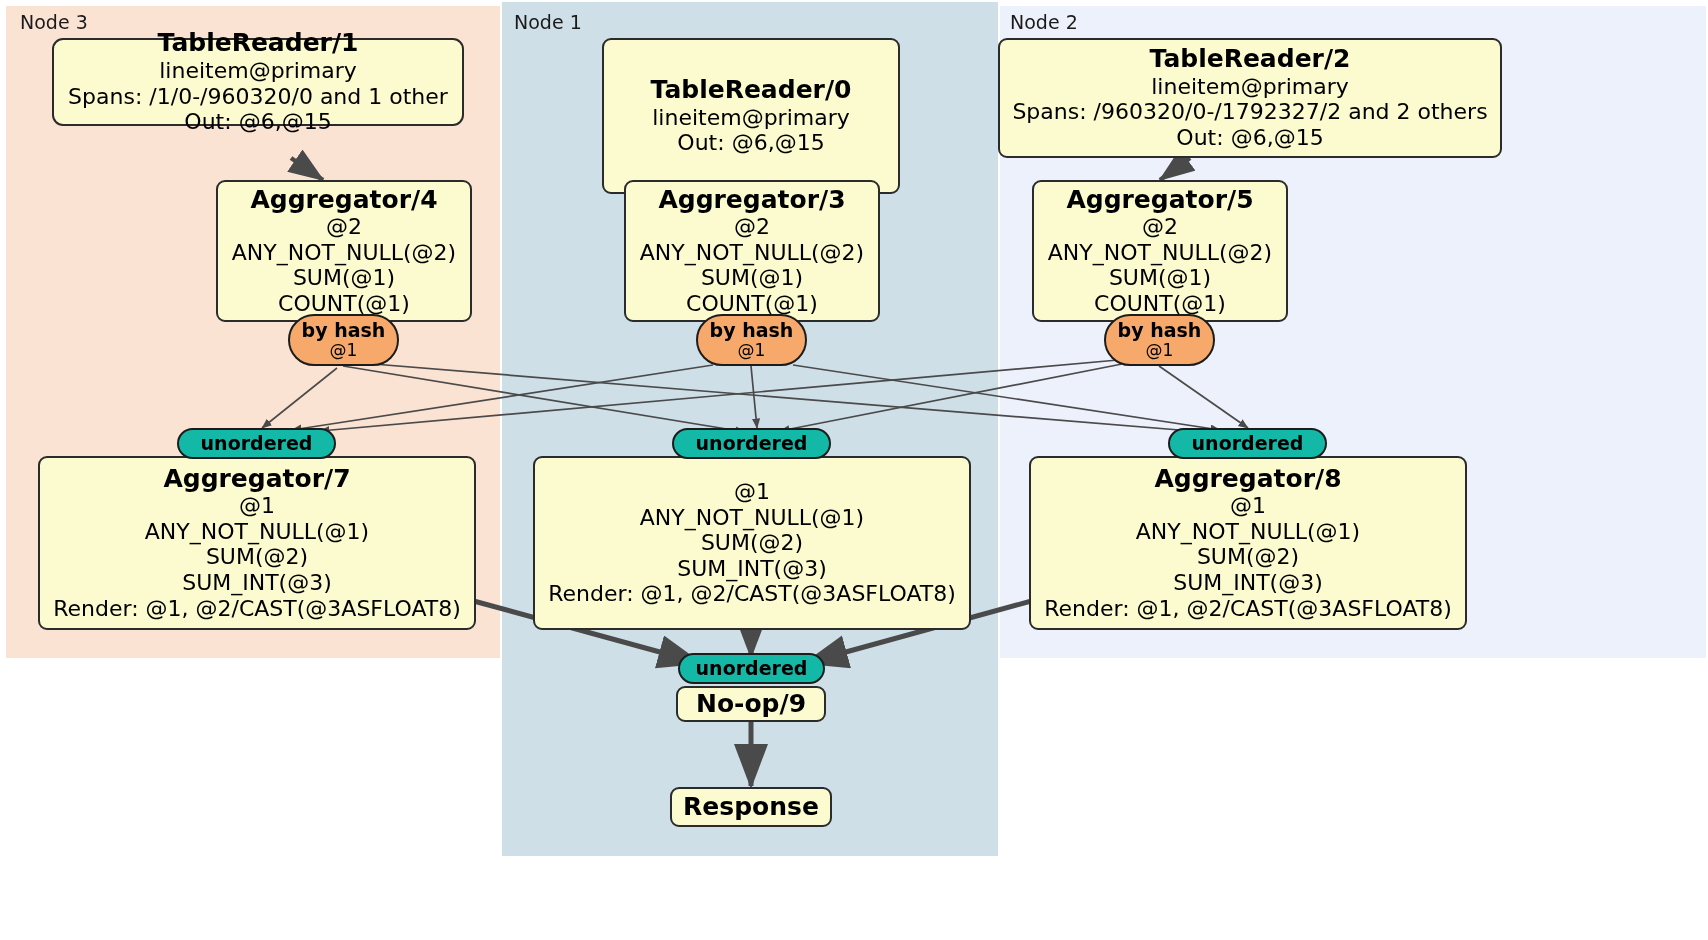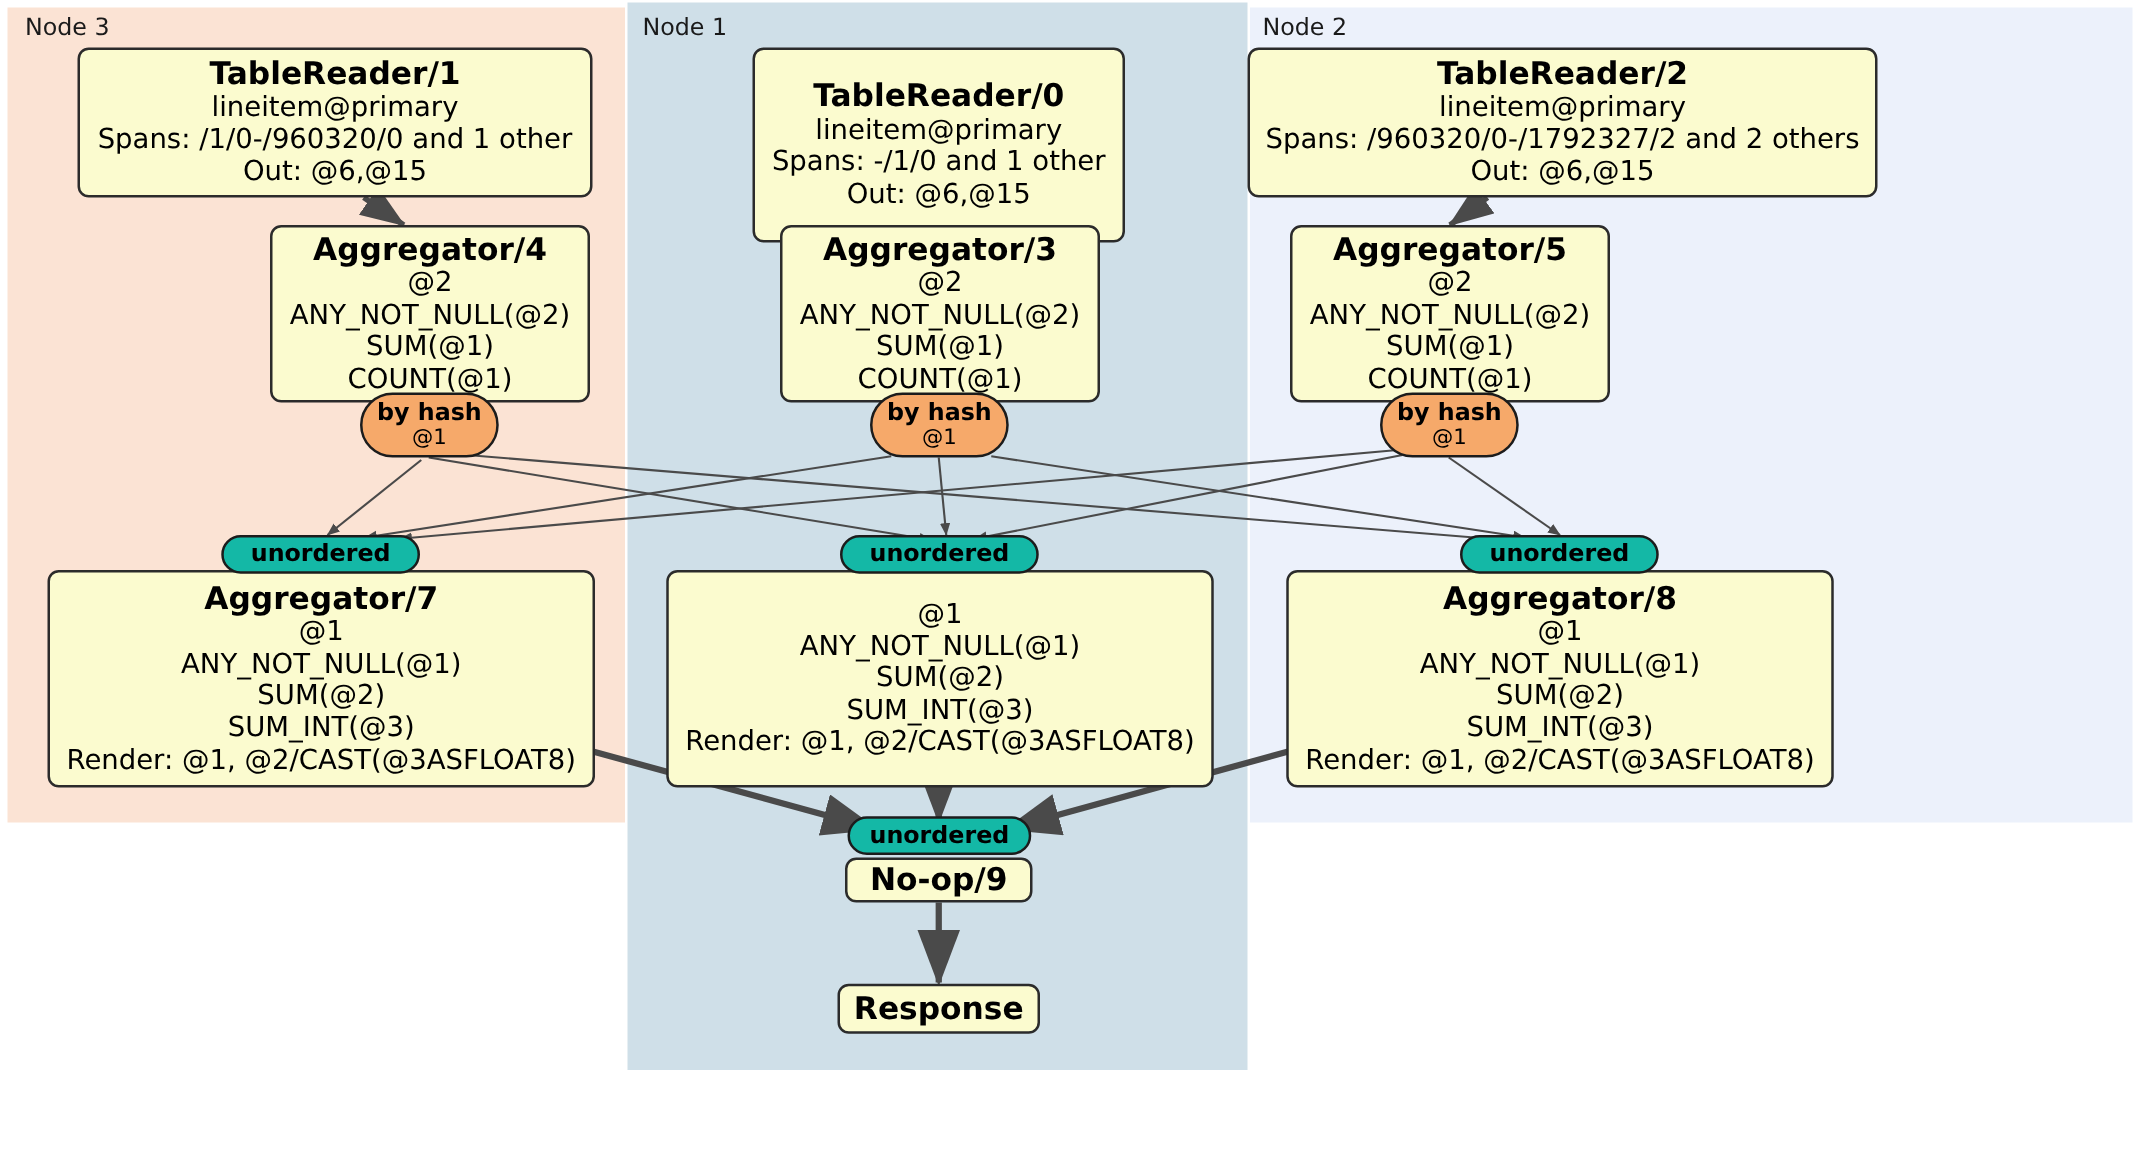--- a/index.html
+++ b/index.html
@@ -91,31 +91,30 @@
     <path d="M1122,364 L780,431" stroke="#4a4a4a" stroke-width="1.7" fill="none" marker-end="url(#ahF)"></path>
     <path d="M1118,360 L320,431" stroke="#4a4a4a" stroke-width="1.7" fill="none" marker-end="url(#ahF)"></path>
 
     <path d="M470,600 L700,663" stroke="#4a4a4a" stroke-width="5" fill="none" marker-end="url(#ah)"></path>
     <path d="M751,630 L751,656" stroke="#4a4a4a" stroke-width="5" fill="none" marker-end="url(#ah)"></path>
     <path d="M1035,600 L806,663" stroke="#4a4a4a" stroke-width="5" fill="none" marker-end="url(#ah)"></path>
 
     <path d="M751,722 L751,786" stroke="#4a4a4a" stroke-width="5" fill="none" marker-end="url(#ah)"></path>
   </svg>
 
-  <div class="proc" style="left:62px;top:38px;width:412px;height:120px;">
+  <div class="proc" style="left:52px;top:38px;width:412px;height:88px;border-radius:11px;">
     <div class="title">TableReader/1</div>
     <div class="line">lineitem@primary</div>
     <div class="line">Spans: /1/0-/960320/0 and 1 other</div>
     <div class="line">Out: @6,@15</div>
   </div>
 
   <div class="proc" style="left:602px;top:38px;width:298px;height:156px;">
     <div class="title">TableReader/0</div>
     <div class="line">lineitem@primary</div>
-    <div class="line">Spans: -/1/0 and 1 other</div>
     <div class="line">Out: @6,@15</div>
   </div>
 
   <div class="proc" style="left:998px;top:38px;width:504px;height:120px;">
     <div class="title">TableReader/2</div>
     <div class="line">lineitem@primary</div>
     <div class="line">Spans: /960320/0-/1792327/2 and 2 others</div>
     <div class="line">Out: @6,@15</div>
   </div>
 

